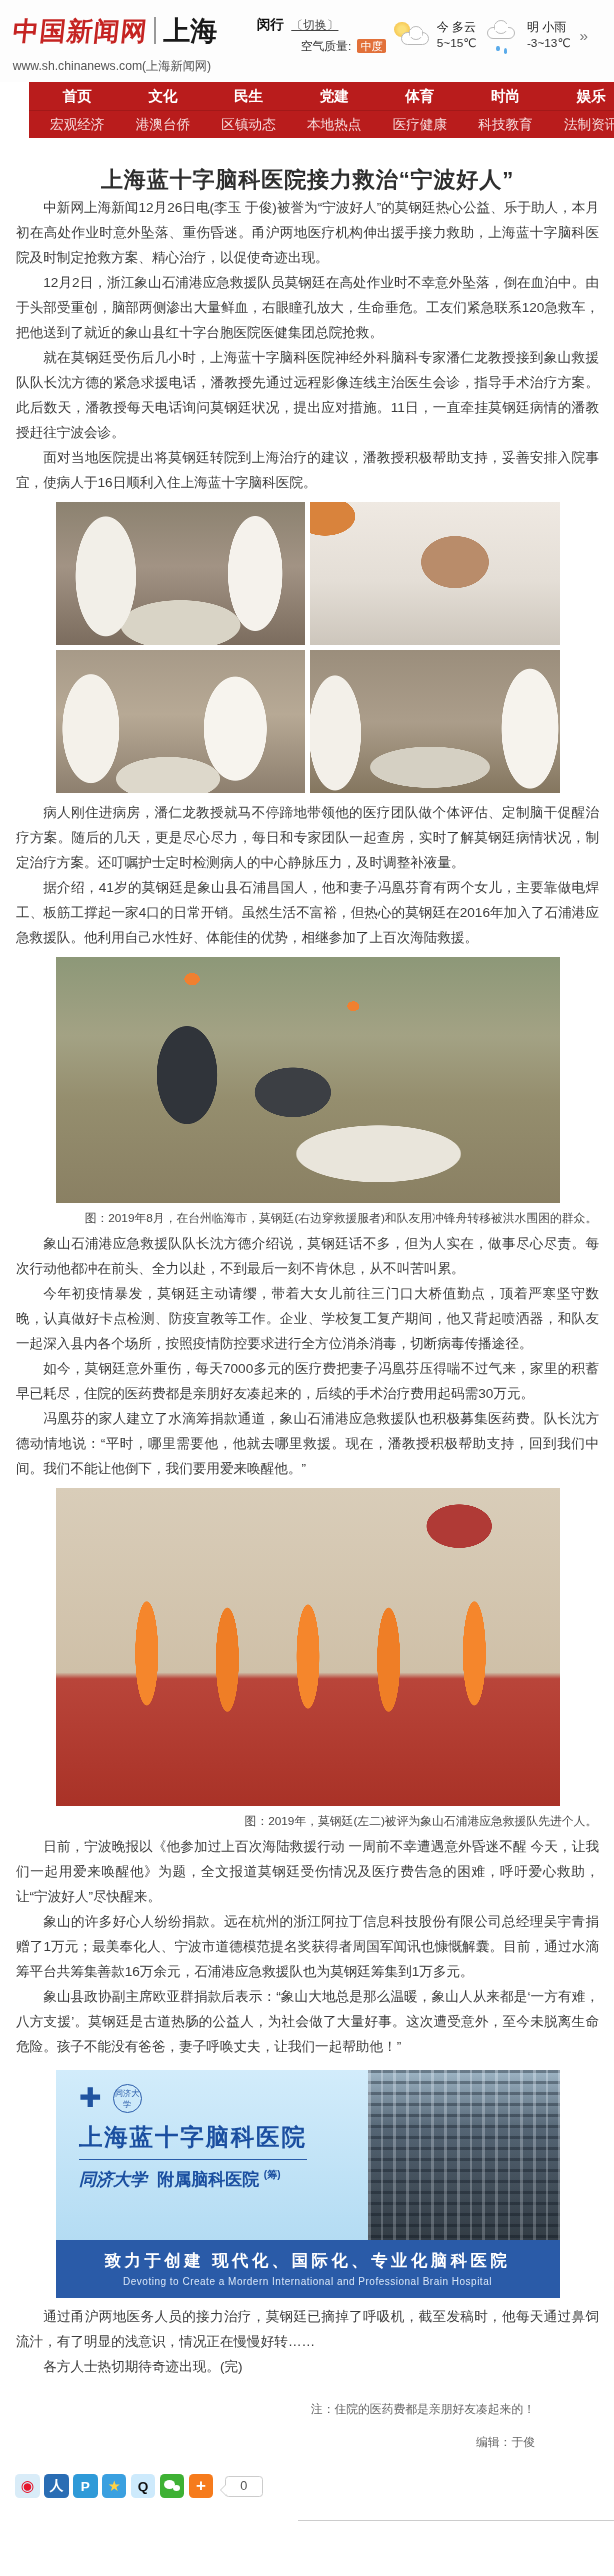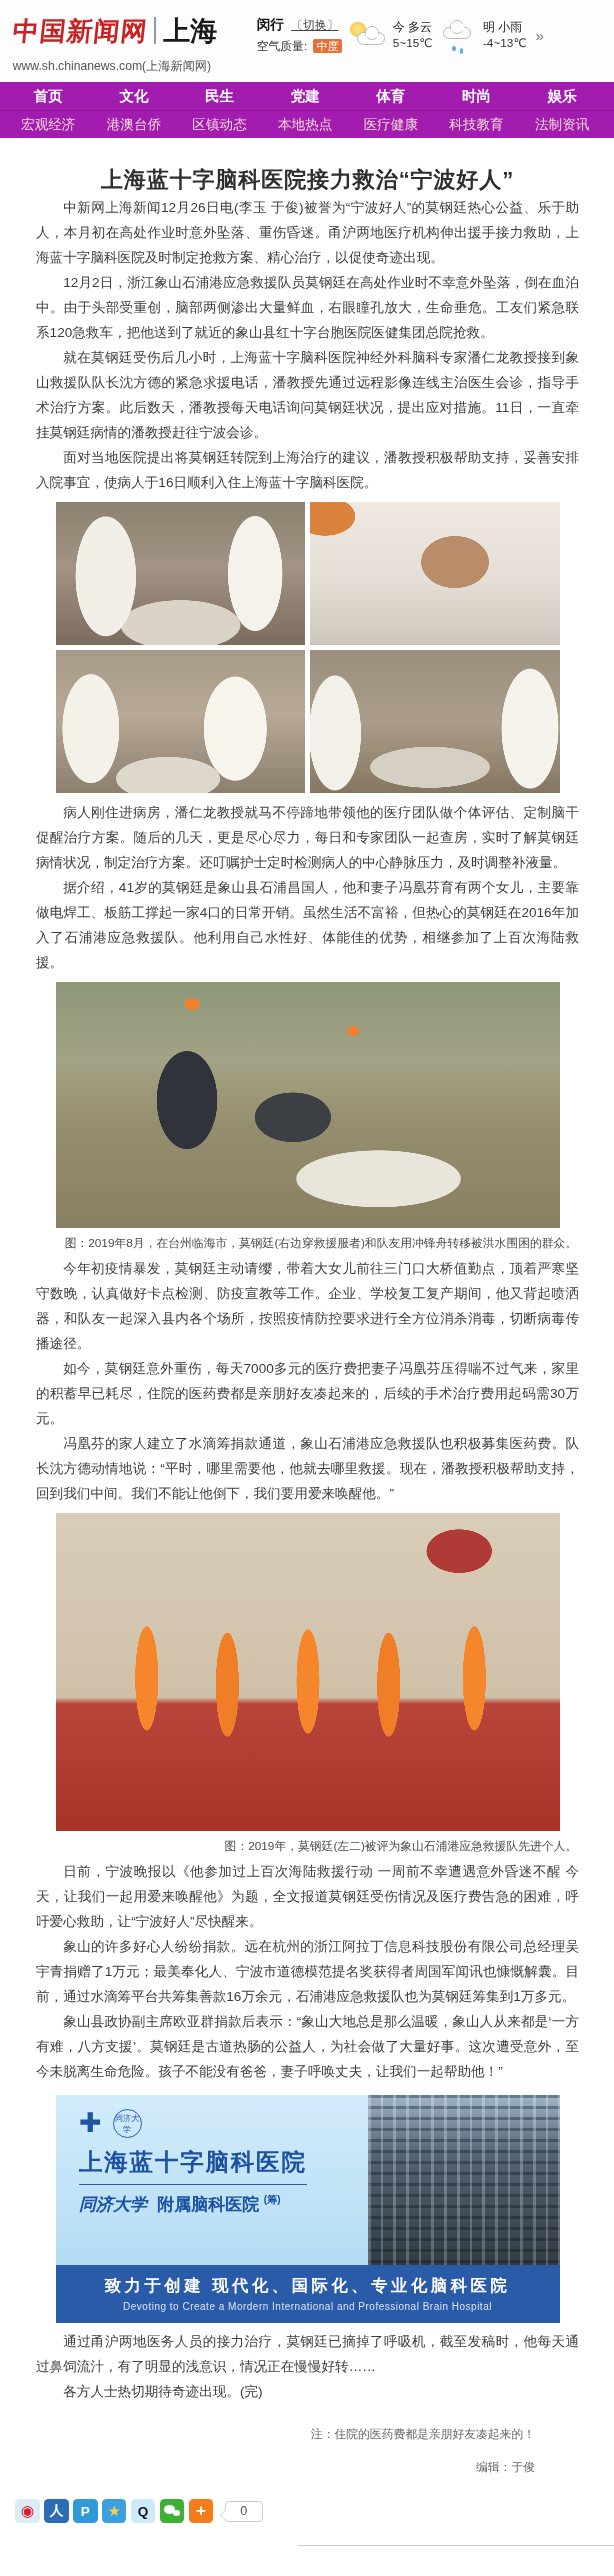--- a/index.html
+++ b/index.html
@@ -16,46 +16,46 @@
   .logo-cn { color:#c52422; font-size:26px; font-weight:bold; transform:skewX(-6deg); letter-spacing:0.9px; }
   .logo-sep { width:1.8px; height:27px; background:#999; margin:0 7.2px; align-self:center; }
   .logo-region { color:#1a1a1a; font-size:27px; font-weight:bold; }
   .site-url { color:#555; font-size:12.2px; margin-top:9px; }
   .weather { display:flex; align-items:center; gap:7px; padding-top:3.6px; }
   .w-city-block { line-height:18px; }
   .w-city-row { font-size:13.6px; color:#111; }
   .w-city { font-weight:bold; }
   .w-switch { font-size:11.8px; color:#444; margin-left:3.6px; }
   .w-switch u { cursor:pointer; }
-  .w-air-row { font-size:11.8px; color:#333; margin-top:2.7px; }
+  .w-air-row { font-size:11.8px; color:#333; margin-top:2.7px;margin-left:44px; }
   .w-air-badge { background:#e2713a; color:#fff; font-size:11px; padding:0.9px 3.6px; border-radius:1.8px; margin-left:2.7px; }
   .w-day { display:flex; align-items:center; gap:5.4px; }
   .w-icon { position:relative; width:38px; height:29px; flex:none; }
   .sun { position:absolute; left:0.9px; top:0.9px; width:15.4px; height:15.4px; border-radius:50%;
          background:radial-gradient(circle,#fbe07a 30%,#f4b83b 100%); }
   .cloud { position:absolute; left:8.1px; top:11px; width:28px; height:12.7px; background:#fff;
            border:1.4px solid #b9b9b9; border-radius:8.1px; }
   .cloud::before { content:""; position:absolute; left:6.3px; top:-7.2px; width:11.8px; height:11.8px;
            background:#fff; border:1.4px solid #b9b9b9; border-radius:50%; }
   .cloud::after { content:""; position:absolute; left:7.2px; top:-3.6px; width:12.7px; height:7.2px; background:#fff; }
   .drop { position:absolute; width:3.6px; height:5.4px; background:#5aabea; border-radius:50% 50% 50% 50%/60% 60% 40% 40%; bottom:-0.9px; }
   .drop.d1 { left:12.7px; } .drop.d2 { left:20px; bottom:-3.6px; }
   .w-text { line-height:15.4px; }
   .w-cond { font-size:12px; color:#222; }
   .w-temp { font-size:11.8px; color:#333; }
   .w-more { font-size:15.4px; color:#777; margin-left:1.8px; cursor:pointer; }
   
-  .nav { background:#a21caf; overflow:hidden; }
+  .nav { background:#b91c1c; overflow:hidden;margin-left:29px; }
   .nav-row { display:flex; width:696px; padding:0 5.4px; }
   .nav-row1 { border-bottom:0.9px solid rgba(0,0,0,.12); }
   .nav-item { width:86px; text-align:center; color:#fff; font-size:14.5px; font-weight:bold;
               line-height:28px; cursor:pointer; white-space:nowrap; }
   .nav-row2 .nav-item { font-weight:normal; font-size:13.6px; color:#f6dadb; line-height:27px; }
   
-  .article { padding:0 36px; }
+  .article { padding:0 16px; }
   .a-title { text-align:center; font-size:22px; font-weight:bold; color:#2e2e2e; margin:27px 0 0; letter-spacing:0.9px; }
   .a-meta { text-align:center; font-size:11.8px; color:#8a8a8a; margin:16.3px 0 12.7px; }
   .a-meta .src { margin-left:12.7px; }
   .article p { font-size:13.6px; line-height:25px; text-indent:2em; color:#3c3c3c; text-align:justify; }
   
   .photo-grid { width:504px; margin:7.2px auto; display:grid; grid-template-columns:1fr 1fr; gap:4.5px; }
   .photo { height:143px; }
   .ph1 { background:
      radial-gradient(50px 99px at 20% 52%, #f2efe8 0 60%, rgba(0,0,0,0) 61%),
      radial-gradient(45px 95px at 80% 50%, #f5f2ec 0 60%, rgba(0,0,0,0) 61%),
@@ -170,21 +170,21 @@
       </span>
     </div>
     <div class="w-day">
       <span class="w-icon">
           <span class="cloud" style="left:3.6px;top:5.4px;"></span>
           <span class="drop d1"></span>
           <span class="drop d2"></span>
         </span>
       <span class="w-text">
         <div class="w-cond">明 小雨</div>
-        <div class="w-temp">-4~13℃</div>
+        <div class="w-temp">-3~13℃</div>
       </span>
     </div>
     <span class="w-more">»</span>
   </div>
 </div>
 
 <div class="nav">
   <div class="nav-row nav-row1">
     <div class="nav-item">首页</div>
     <div class="nav-item">文化</div>
@@ -223,20 +223,21 @@
   </div>
 
   <p>病人刚住进病房，潘仁龙教授就马不停蹄地带领他的医疗团队做个体评估、定制脑干促醒治疗方案。随后的几天，更是尽心尽力，每日和专家团队一起查房，实时了解莫钢廷病情状况，制定治疗方案。还叮嘱护士定时检测病人的中心静脉压力，及时调整补液量。</p>
   <p>据介绍，41岁的莫钢廷是象山县石浦昌国人，他和妻子冯凰芬育有两个女儿，主要靠做电焊工、板筋工撑起一家4口的日常开销。虽然生活不富裕，但热心的莫钢廷在2016年加入了石浦港应急救援队。他利用自己水性好、体能佳的优势，相继参加了上百次海陆救援。</p>
 
   <div class="figure">
     <div class="flood"></div>
   </div>
   <div class="caption">图：2019年8月，在台州临海市，莫钢廷(右边穿救援服者)和队友用冲锋舟转移被洪水围困的群众。</div>
 
+  <p>象山石浦港应急救援队队长沈方德介绍说，莫钢廷话不多，但为人实在，做事尽心尽责。每次行动他都冲在前头、全力以赴，不到最后一刻不肯休息，从不叫苦叫累。</p>
   <p>今年初疫情暴发，莫钢廷主动请缨，带着大女儿前往三门口大桥值勤点，顶着严寒坚守数晚，认真做好卡点检测、防疫宣教等工作。企业、学校复工复产期间，他又背起喷洒器，和队友一起深入县内各个场所，按照疫情防控要求进行全方位消杀消毒，切断病毒传播途径。</p>
   <p>如今，莫钢廷意外重伤，每天7000多元的医疗费把妻子冯凰芬压得喘不过气来，家里的积蓄早已耗尽，住院的医药费都是亲朋好友凑起来的，后续的手术治疗费用起码需30万元。</p>
   <p>冯凰芬的家人建立了水滴筹捐款通道，象山石浦港应急救援队也积极募集医药费。队长沈方德动情地说：“平时，哪里需要他，他就去哪里救援。现在，潘教授积极帮助支持，回到我们中间。我们不能让他倒下，我们要用爱来唤醒他。”</p>
 
   <div class="figure">
     <div class="award"></div>
   </div>
   <div class="caption">图：2019年，莫钢廷(左二)被评为象山石浦港应急救援队先进个人。</div>
 
   <p>日前，宁波晚报以《他参加过上百次海陆救援行动 一周前不幸遭遇意外昏迷不醒 今天，让我们一起用爱来唤醒他》为题，全文报道莫钢廷受伤情况及医疗费告急的困难，呼吁爱心救助，让“宁波好人”尽快醒来。</p>

